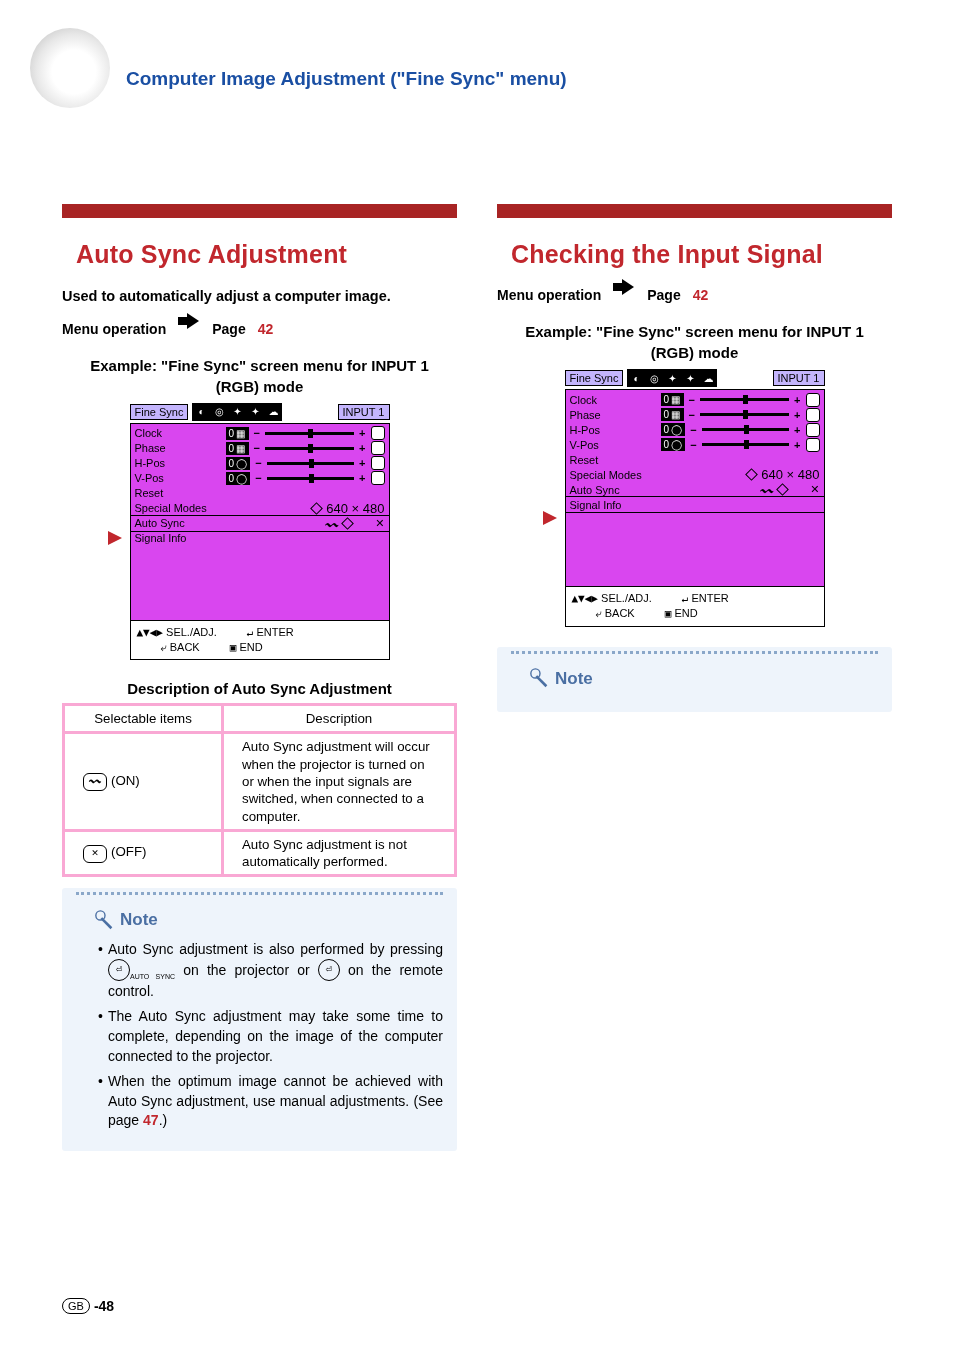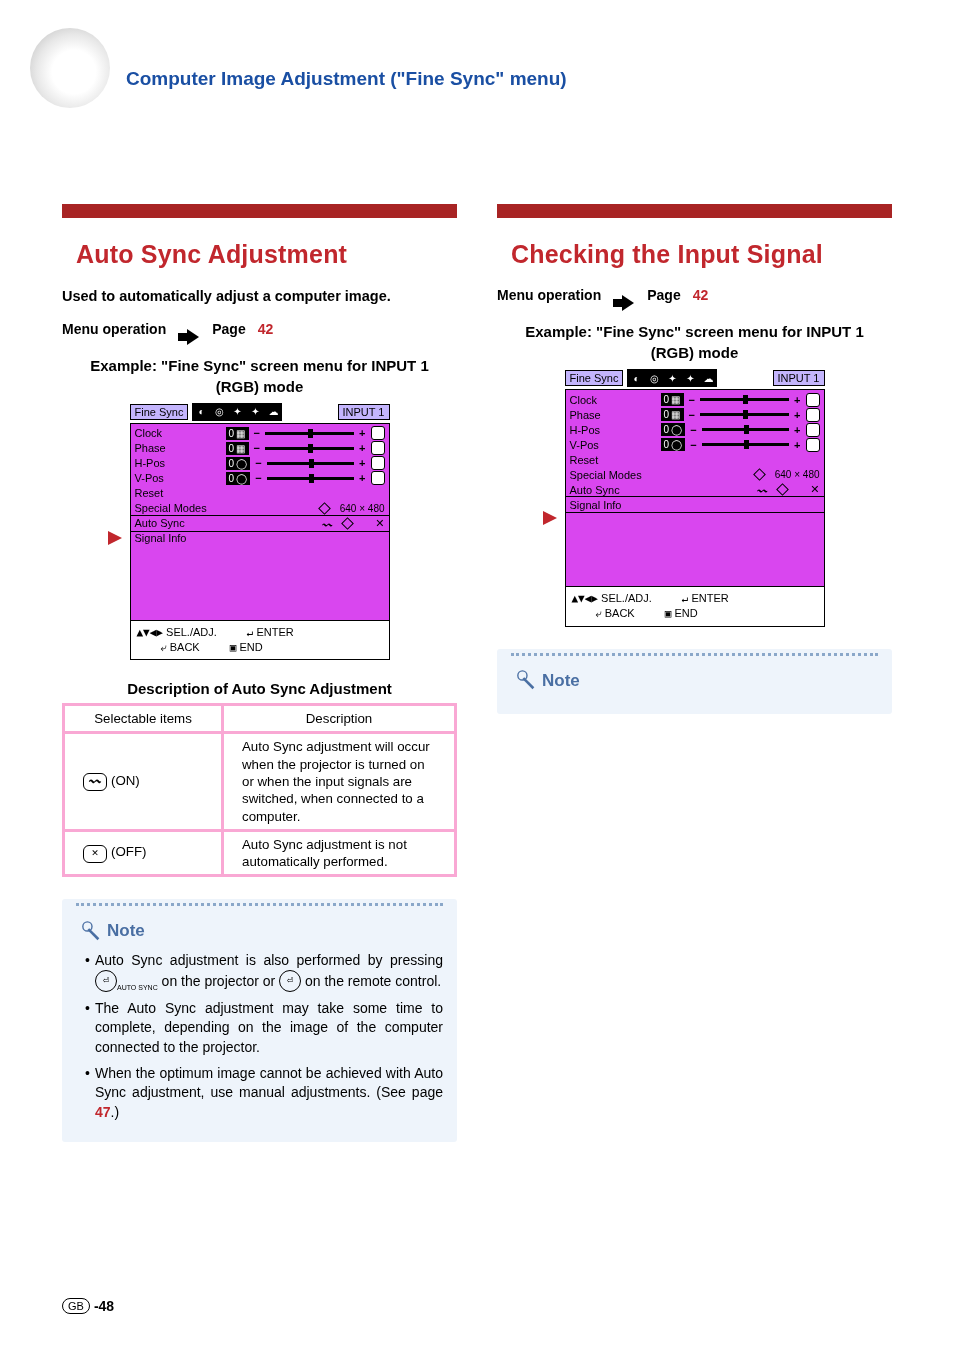--- a/index.html
+++ b/index.html
@@ -53,21 +53,21 @@
   .bold-line {
     font-weight:bold;
     font-size:14.5px;
     margin-bottom:14px;
     line-height:1.35;
   }
   .menu-op {
     font-weight:bold;
     font-size:14px;
     display:flex;
-    align-items:flex-end;
+    align-items:flex-start;
     gap:12px;
     margin-bottom:18px;
   }
   .page-ref { color:#c1272d; font-weight:bold; }
   .example-caption {
     font-weight:bold;
     font-size:15px;
     text-align:center;
     margin:0 auto 6px auto;
     line-height:1.4;
@@ -161,21 +161,21 @@
     position:relative;
   }
   .osd-row.highlight::after{
     content:"";
     position:absolute;
     left:-4px;right:-4px;top:-1px;bottom:-1px;
     border-top:1px solid #000;
     border-bottom:1px solid #000;
     pointer-events:none;
   }
-  .sm-right{ margin-left:auto; font-size:10px; display:flex; align-items:center; gap:11px;}
+  .sm-right{ margin-left:auto; font-size:13px; display:flex; align-items:center; gap:5px;}
   .diamond{
     width:7px;height:7px;
     transform:rotate(45deg);
     border:1px solid #000;
     display:inline-block;
   }
   .osd-footer{
     border:1px solid #000;
     border-top:none;
     padding:4px 6px;
@@ -226,22 +226,22 @@
   }
   .item-icon.off::before{
     content:"✕";
     font-size:9px;
   }
 
   
   .note-box {
     background:#eef4fb;
     border-radius:3px;
-    padding:14px 14px 14px 19px;
-    margin-top:22px;
+    padding:14px 14px 14px 32px;
+    margin-top:11px;
     position:relative;
     font-size:14px;
     line-height:1.4;
   }
   .note-box::before{
     content:"";
     position:absolute;
     top:4px; left:14px; right:14px;
     border-top:3px dotted #8aa7c9;
   }

